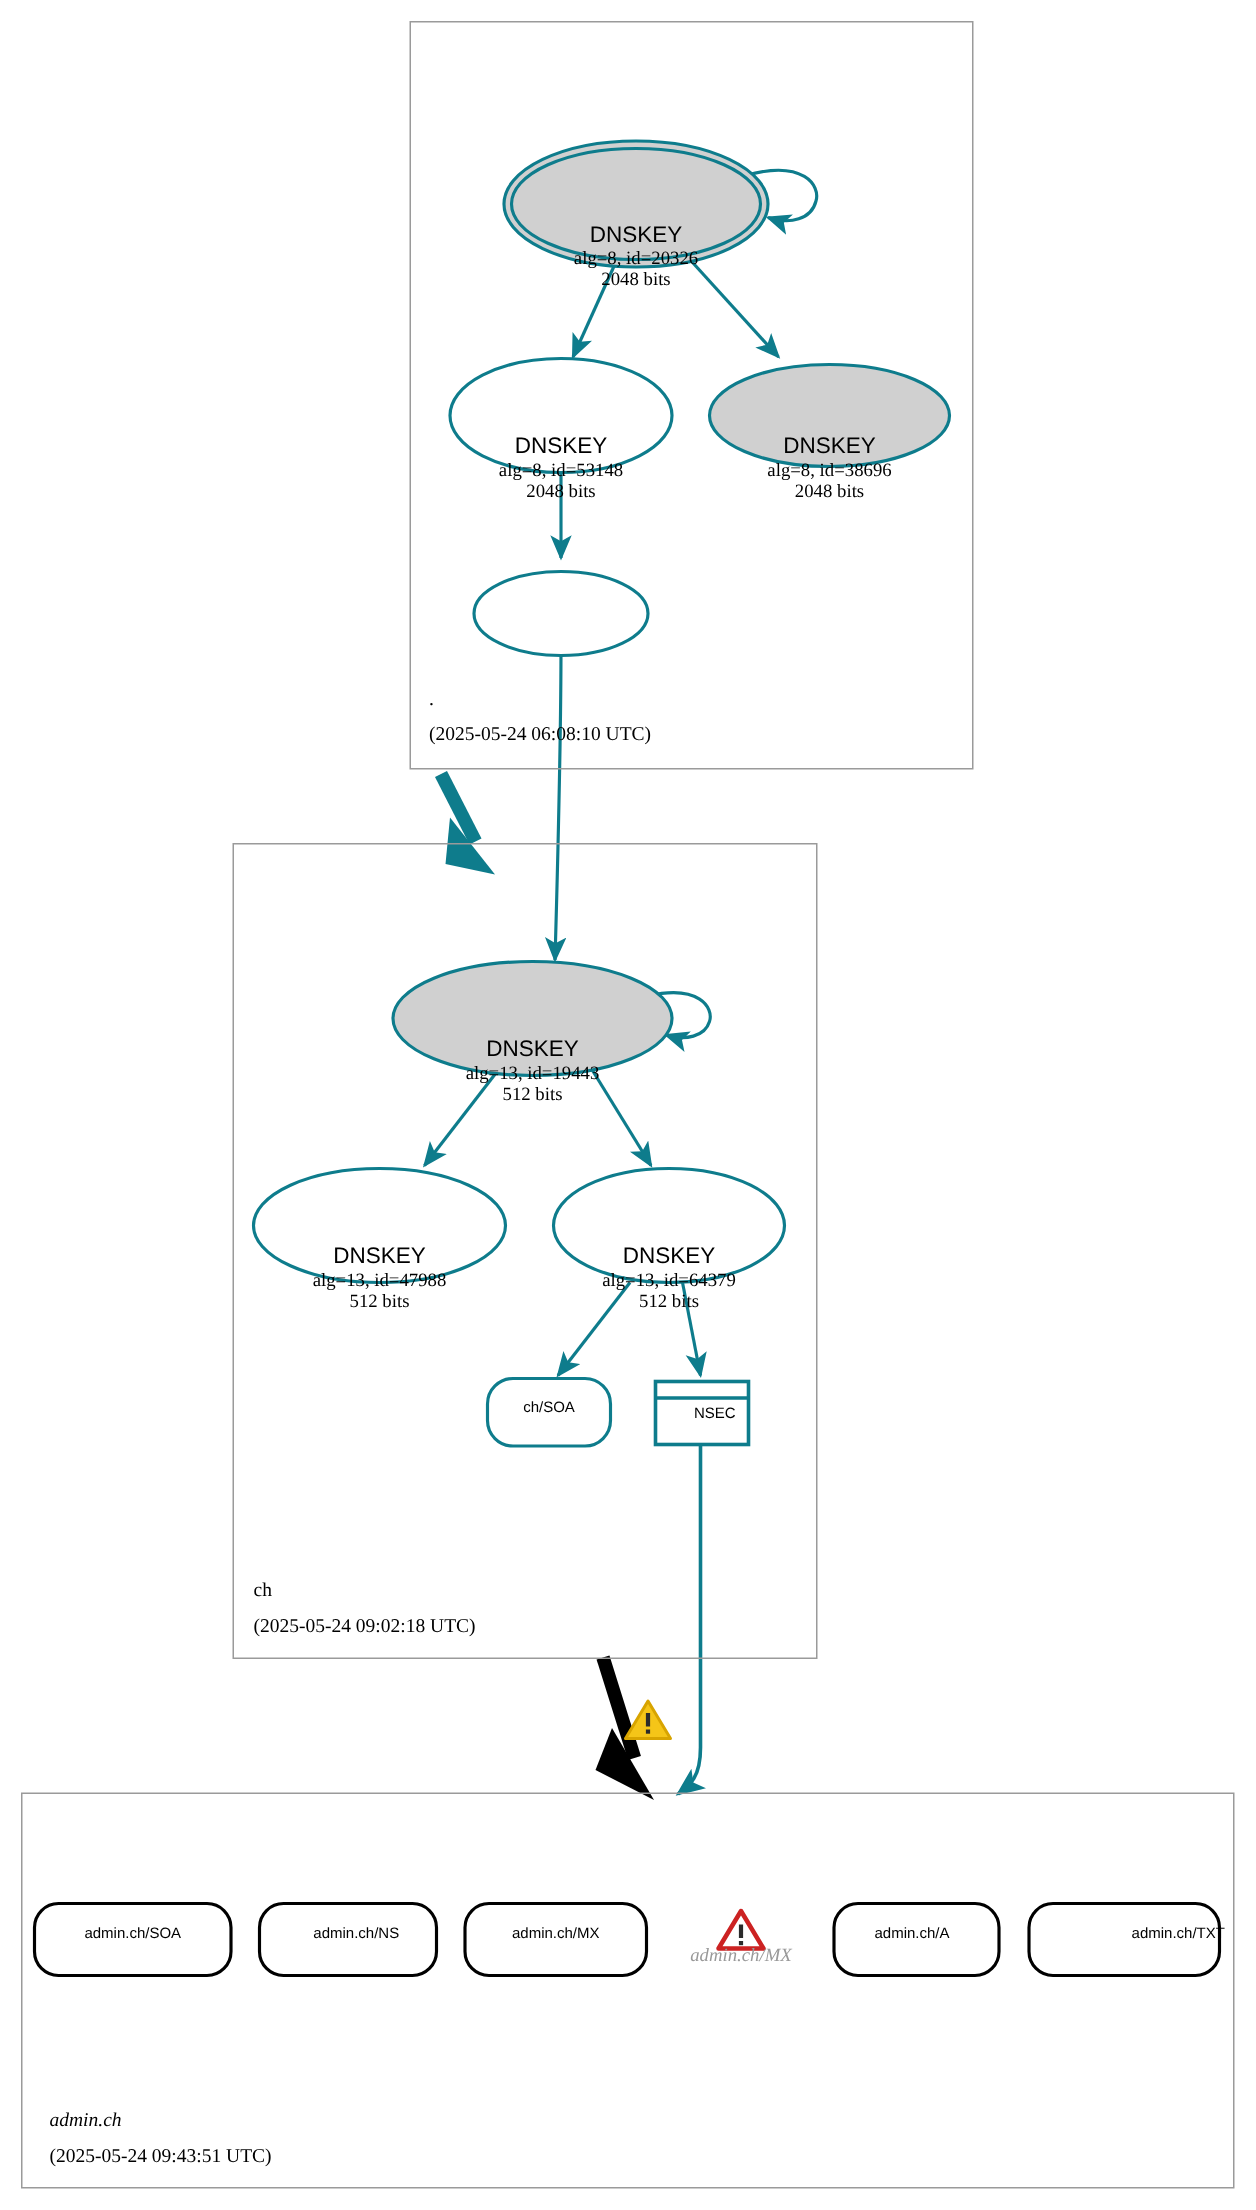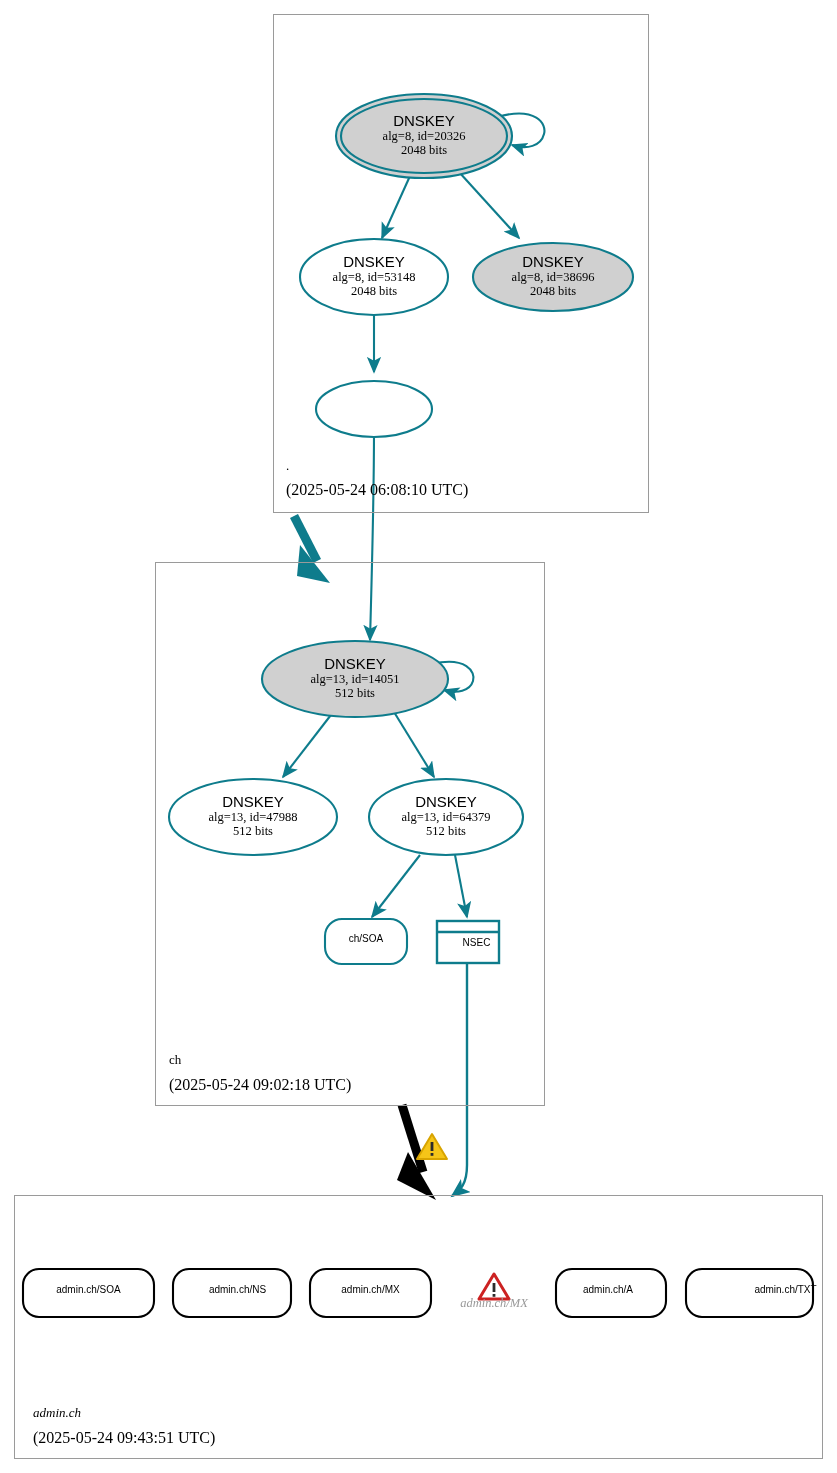--- a/index.html
+++ b/index.html
@@ -33,29 +33,30 @@
   .zone-label {
     position: absolute;
     font-family: "Liberation Serif", serif;
     font-size: 13px;
     color: #000000;
     white-space: nowrap;
   }
   .zone-time {
     position: absolute;
     font-family: "Liberation Serif", serif;
-    font-size: 16px;
+    font-size: 13px;
     color: #000000;
     white-space: nowrap;
   }
   .node-text {
     position: absolute;
     text-align: center;
     white-space: nowrap;
     pointer-events: none;
+    margin-top: 36px;
   }
   .nt-title {
     font-family: "Liberation Sans", sans-serif;
     font-size: 15px;
     color: #000000;
     line-height: 17px;
   }
   .nt-sub {
     font-family: "Liberation Serif", serif;
     font-size: 12.5px;
@@ -240,21 +241,21 @@
 
   <div class="node-text" style="left:463px; top:253px; width:180px;">
     <div class="nt-title">DNSKEY</div>
     <div class="nt-sub">alg=8, id=38696</div>
     <div class="nt-sub">2048 bits</div>
   </div>
 
 
   <div class="node-text" style="left:265px; top:655px; width:180px;">
     <div class="nt-title">DNSKEY</div>
-    <div class="nt-sub">alg=13, id=14051</div>
+    <div class="nt-sub">alg=13, id=19443</div>
     <div class="nt-sub">512 bits</div>
   </div>
 
   <div class="node-text" style="left:163px; top:793px; width:180px;">
     <div class="nt-title">DNSKEY</div>
     <div class="nt-sub">alg=13, id=47988</div>
     <div class="nt-sub">512 bits</div>
   </div>
 
   <div class="node-text" style="left:356px; top:793px; width:180px;">

